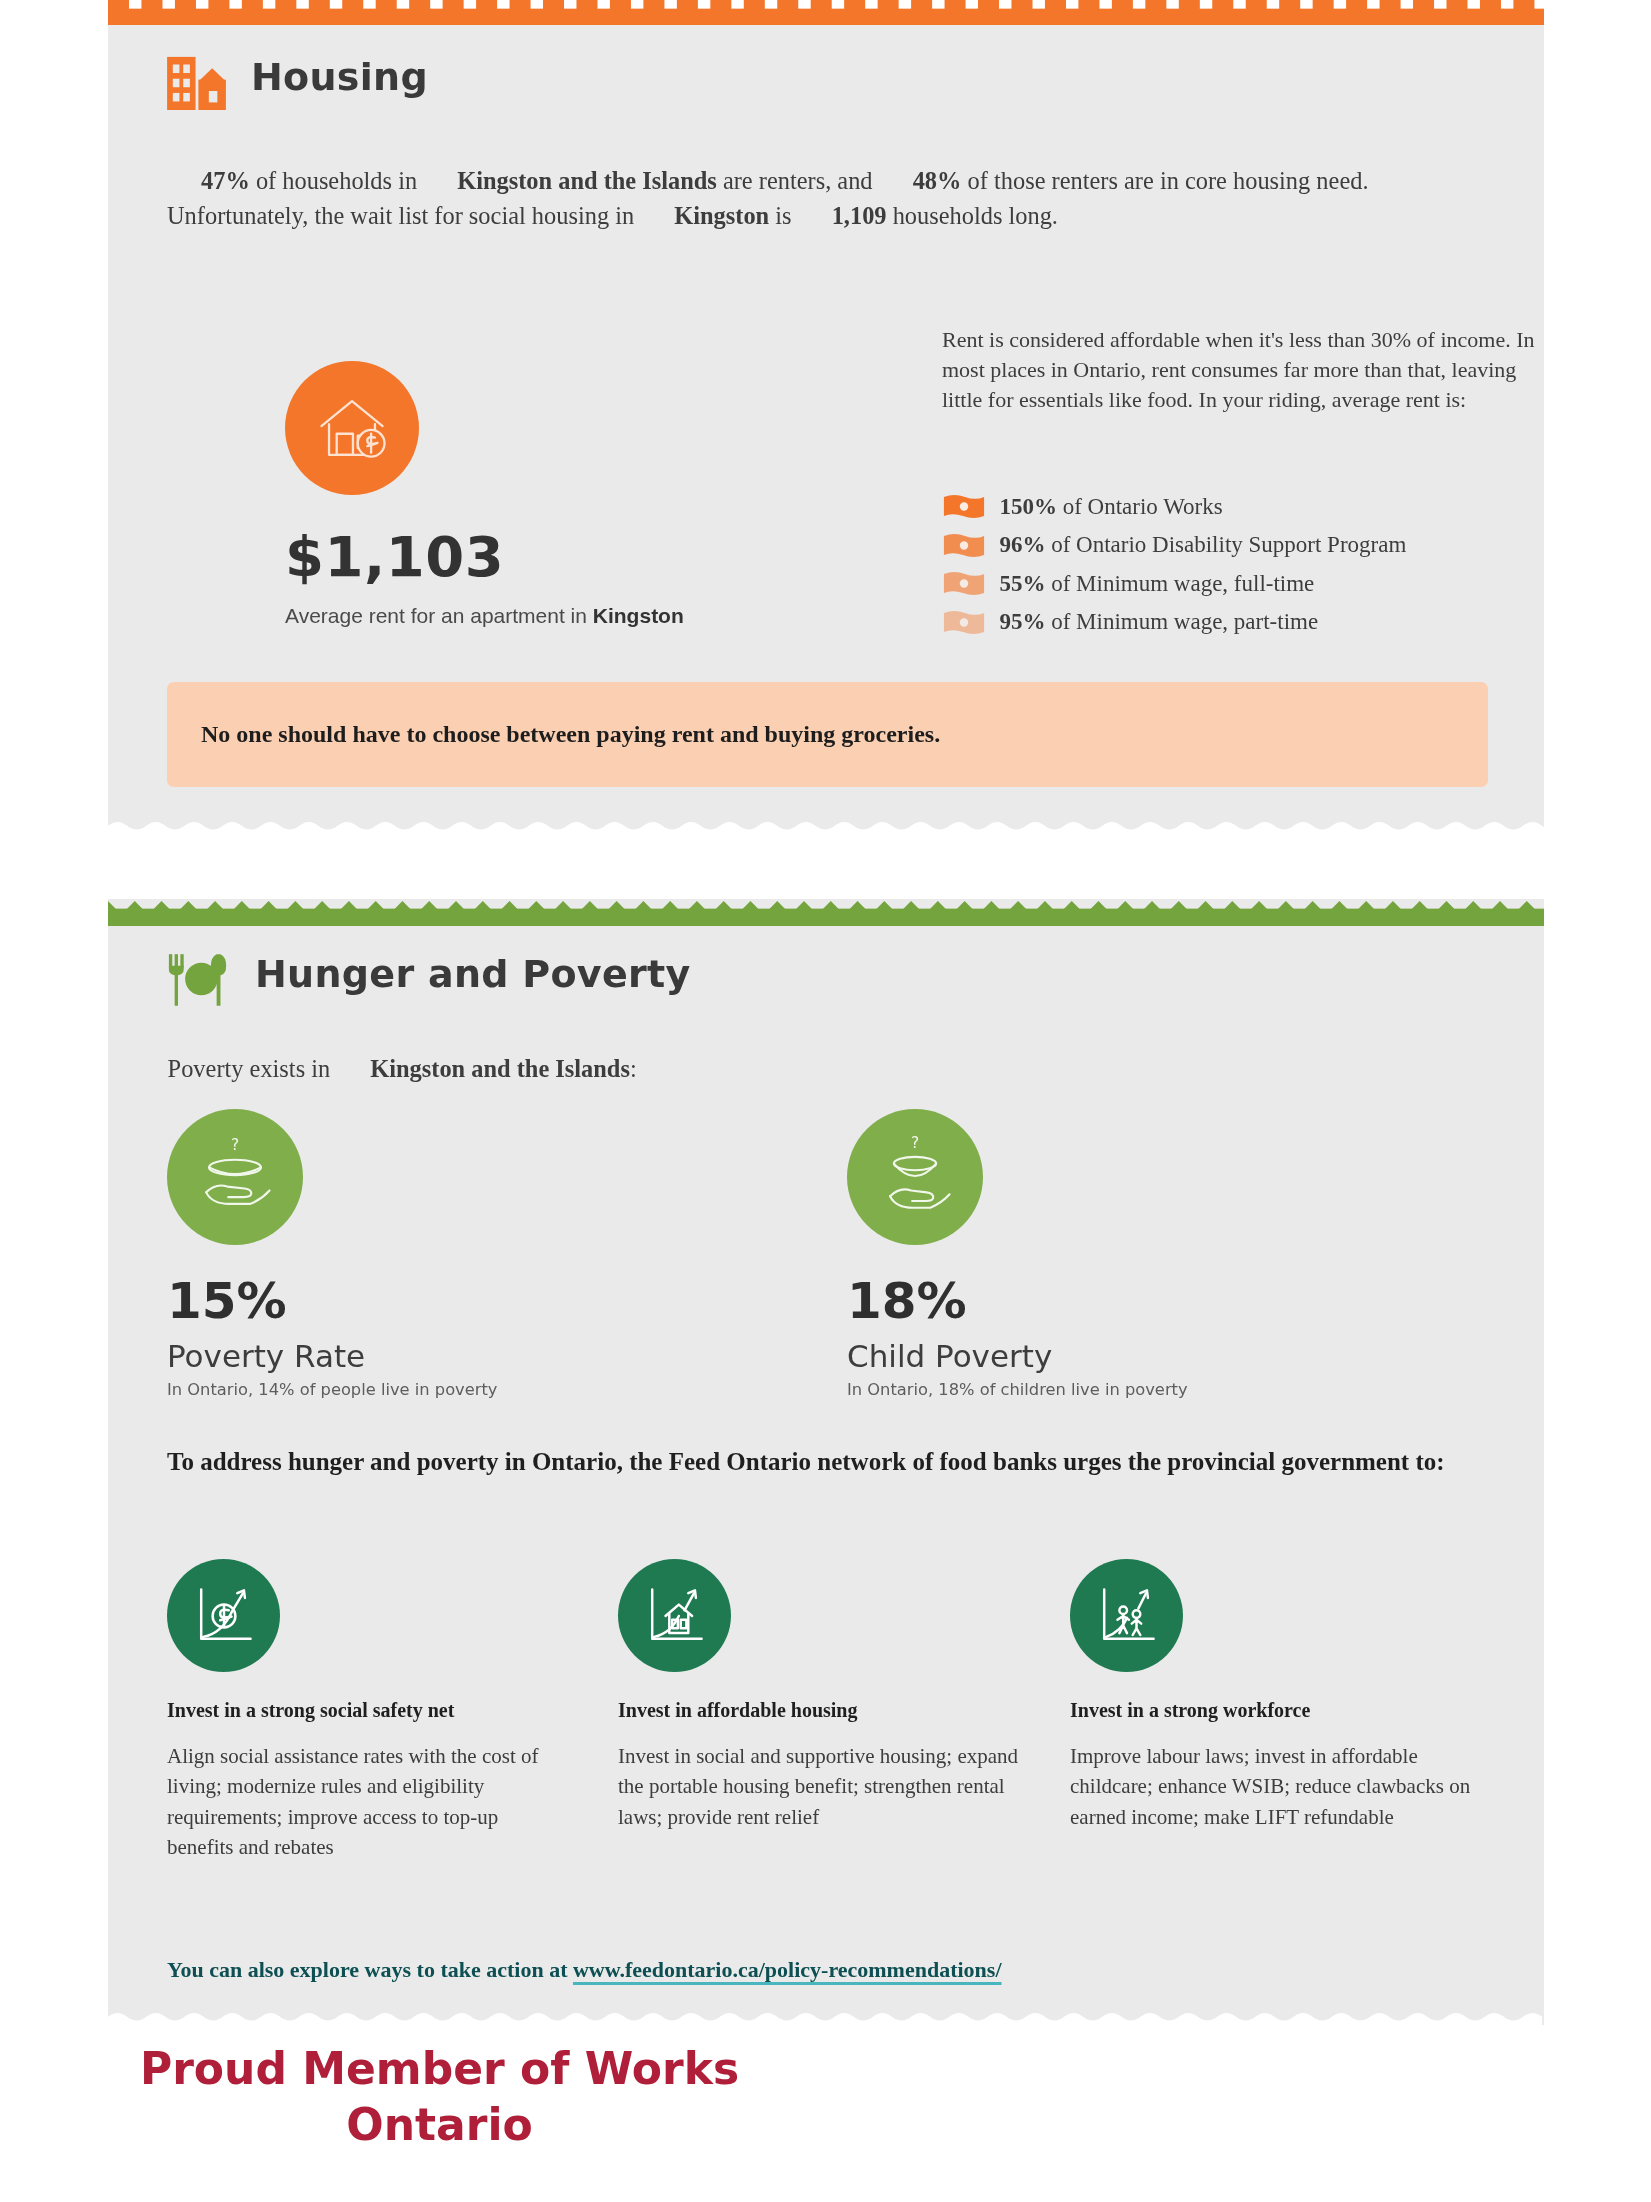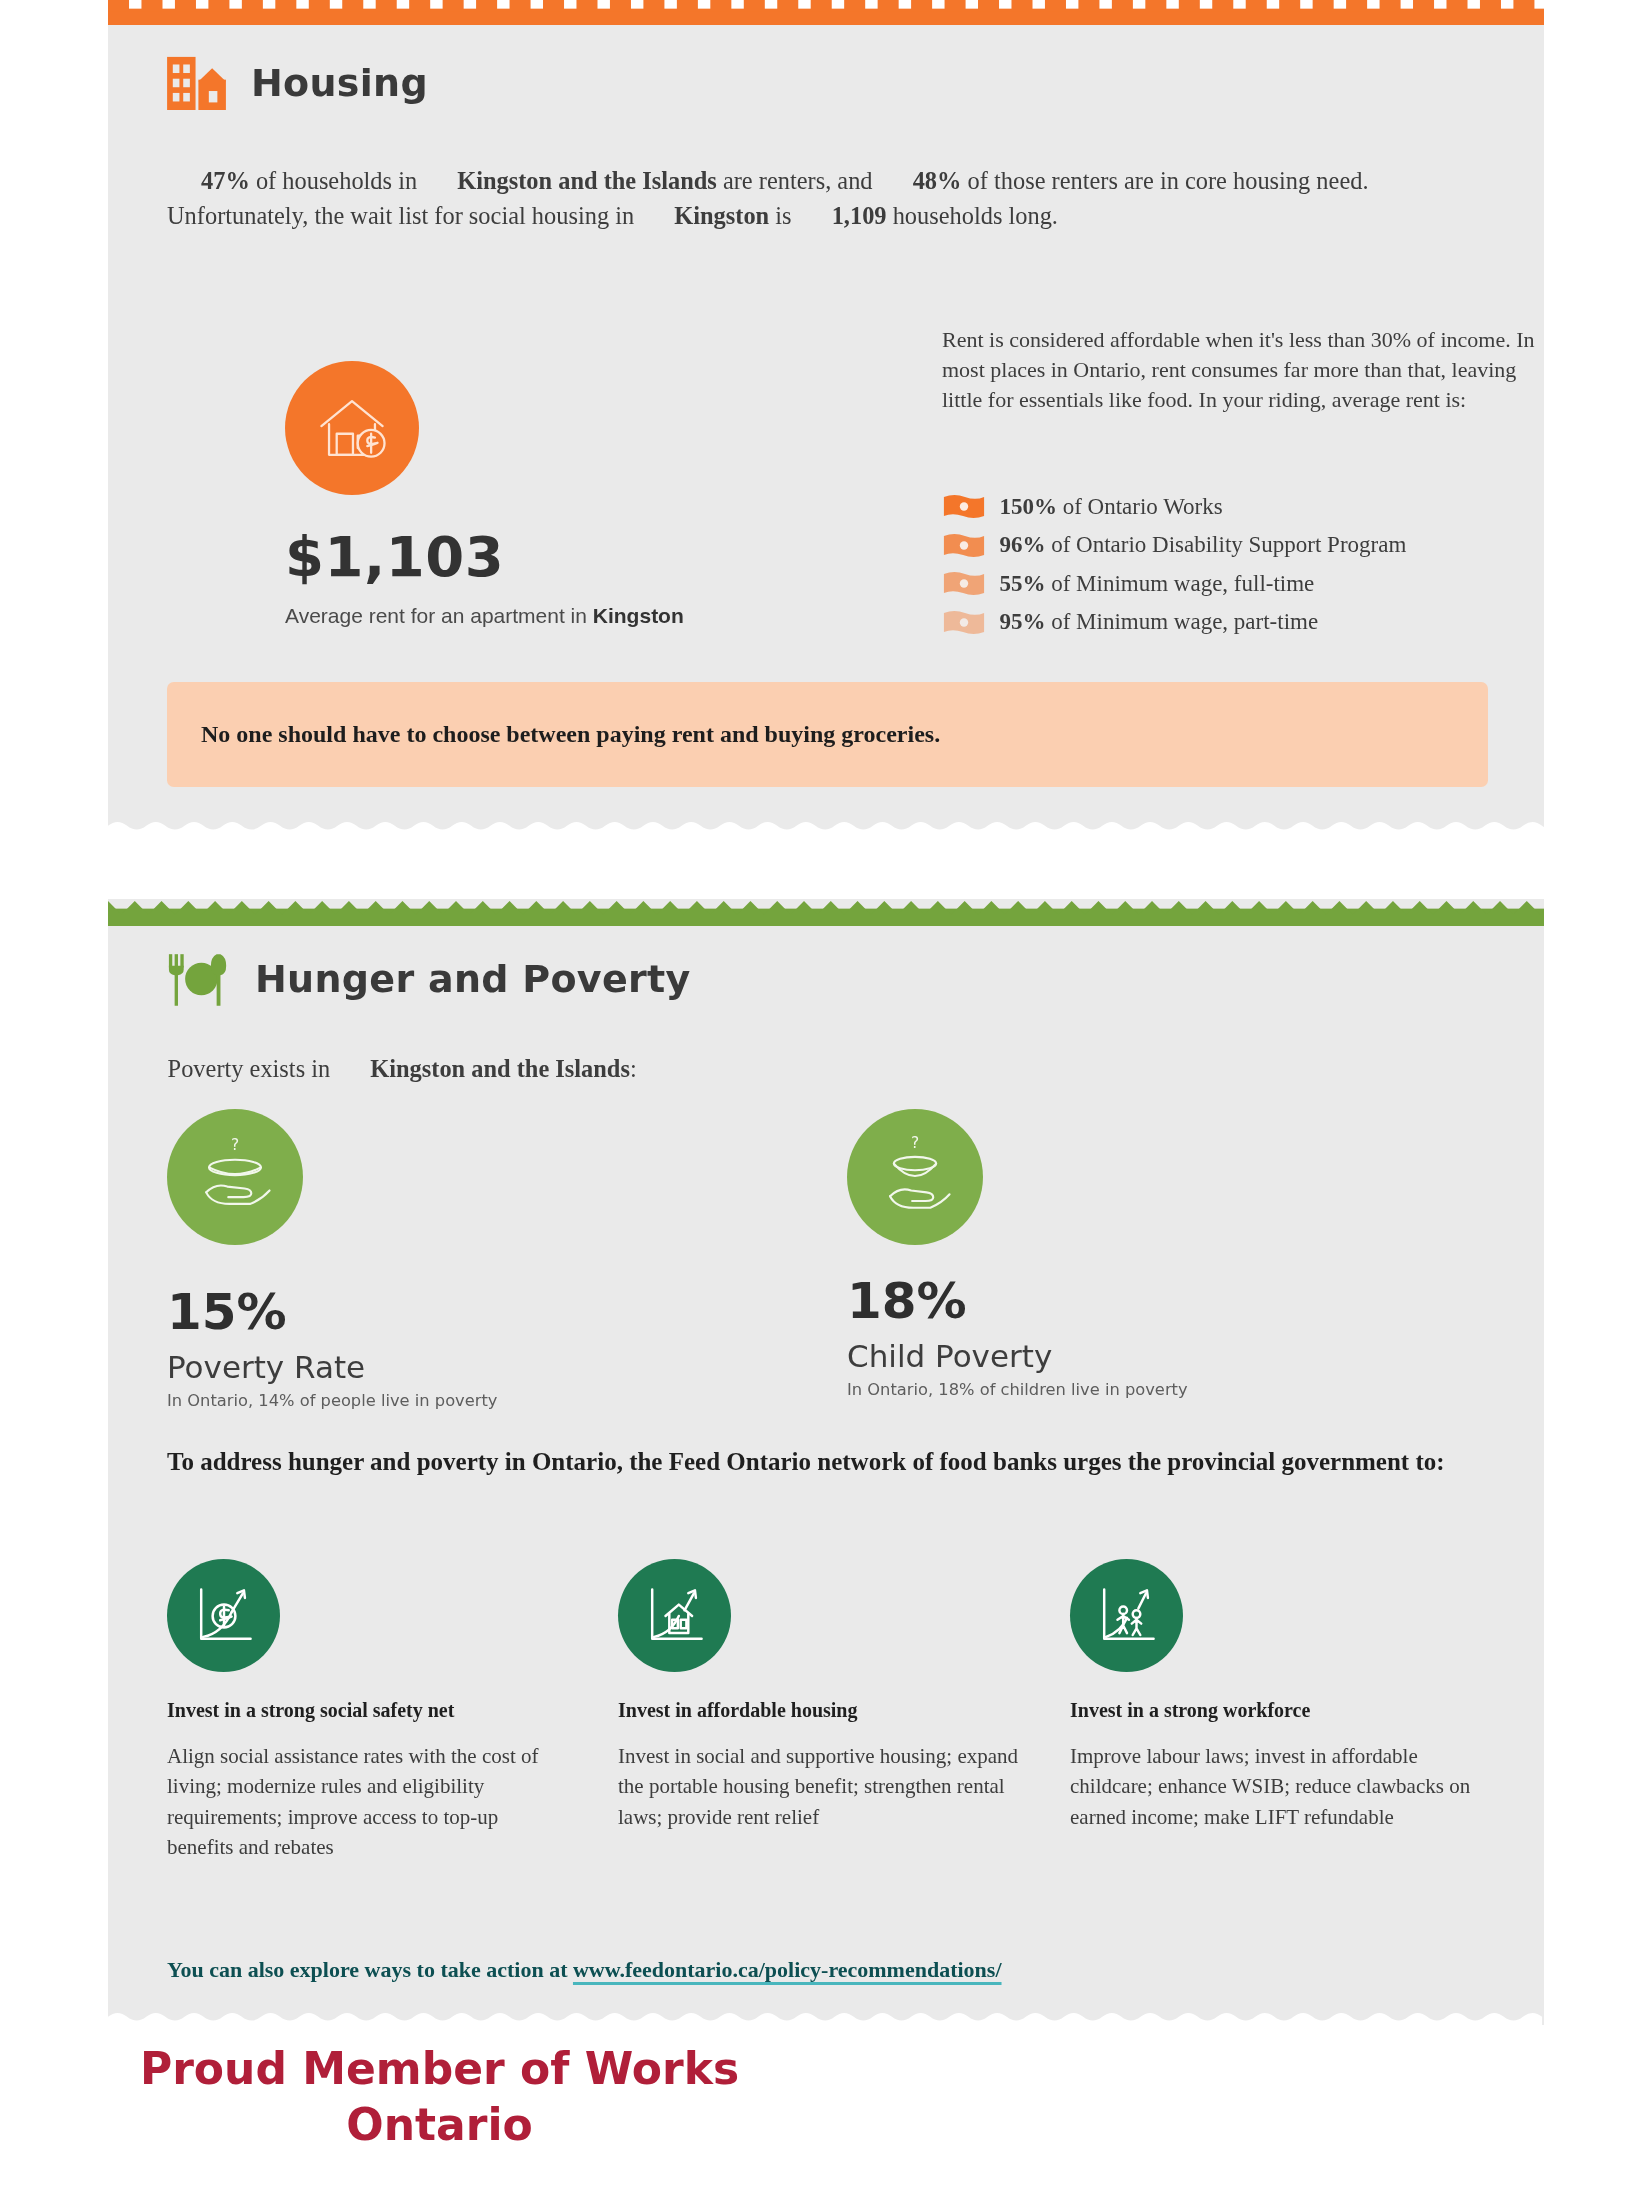--- a/index.html
+++ b/index.html
@@ -14,21 +14,21 @@
   .card { position: absolute; background: #eaeaea; }
 
   
   .zig {
     position: absolute; left: 0; width: 100%; height: 25px;
   }
 
   .wave-bottom { position:absolute; left:0; right:0; bottom:-1px; height:15.3px; }
 
   
-  .sec-head { display:flex; align-items:center; gap:25px; }
+  .sec-head { display:flex; gap:25px; }
   .sec-title {
     font-family: "DejaVu Sans", sans-serif;
     font-size: 38px; font-weight: 700; color: #3a3a3a; letter-spacing:0.3px;
   }
   .icon-svg { display:block; }
 
   .body-text {
     font-family: "Liberation Serif", serif;
     font-size: 24.4px; line-height: 1.42; color: #3d3d3d;
   }
@@ -285,21 +285,21 @@
         <svg width="96" height="96" viewBox="0 0 100 100">
           <g fill="none" stroke="#f2f7ec" stroke-width="2.2" stroke-linecap="round" stroke-linejoin="round">
             <ellipse cx="50" cy="40" rx="27" ry="8"></ellipse>
             <path d="M23 40 q27 14 54 0"></path>
             <path d="M20 66 q10 -10 22 -6 l18 2 q7 1 7 5 t-8 4 l-16 0"></path>
             <path d="M20 66 q6 12 24 12 h22 q12 -5 20 -14"></path>
           </g>
           <text x="50" y="22" font-family="DejaVu Sans, sans-serif" font-size="16" fill="#f2f7ec" text-anchor="middle">?</text>
         </svg>
       </div>
-      <div class="pov-num" style="margin-top:38px;">15%</div>
+      <div class="pov-num" style="margin-top:27px;">15%</div>
       <div class="pov-label">Poverty Rate</div>
       <div class="pov-sub">In Ontario, 14% of people live in poverty</div>
     </div>
 
     <div style="position:absolute; left:739px; top:210px;">
       <div class="circle-icon" style="width:136px; height:136px; background:#7fae4b;">
         <svg width="96" height="96" viewBox="0 0 100 100">
           <g fill="none" stroke="#f2f7ec" stroke-width="2.2" stroke-linecap="round" stroke-linejoin="round">
             <ellipse cx="50" cy="36" rx="22" ry="7"></ellipse>
             <path d="M28 36 q22 26 44 0"></path>

